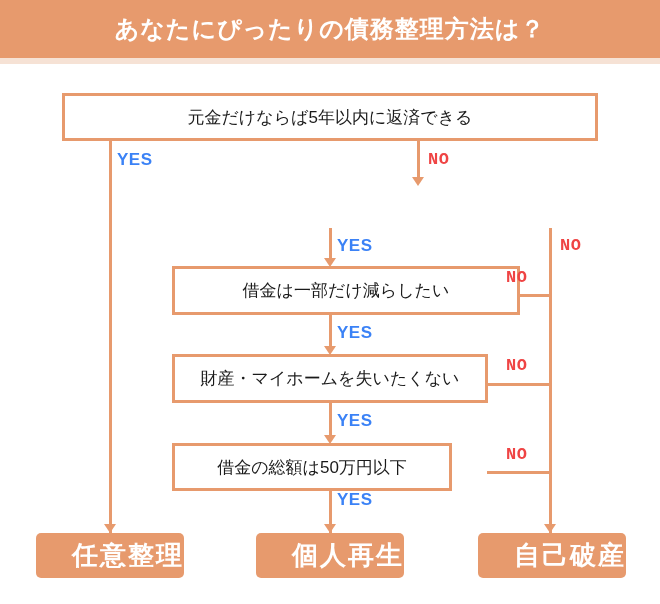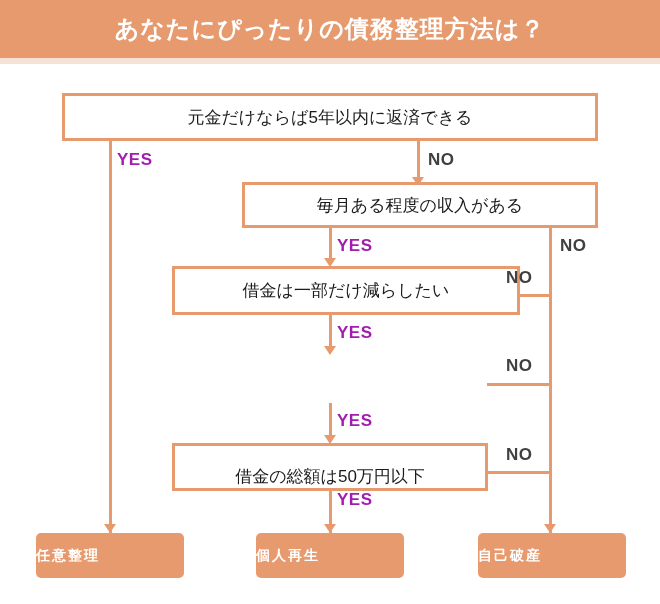--- a/index.html
+++ b/index.html
@@ -58,23 +58,23 @@
     white-space: nowrap;
   }
 
   
   .rbox {
     position: absolute;
     background: #E79A6D;
     border-radius: 5px;
     display: flex;
     align-items: center;
-    justify-content: flex-start;
+    justify-content: flex-end;
     color: #ffffff;
-    font-size: 14px;
+    font-size: 26px;
     font-weight: bold;
     letter-spacing: 2px;
     white-space: nowrap;
   }
 
   
   .vline {
     position: absolute;
     width: 3px;
     background: #E79A6D;
@@ -93,22 +93,22 @@
   }
 
   
   .lbl {
     position: absolute;
     font-size: 17px;
     font-weight: bold;
     letter-spacing: 0.5px;
     white-space: nowrap;
   }
-  .lbl-yes { color: #a21caf; }
-  .lbl-no  { color: #404040; }
+  .lbl-yes { color: #3b82f6; }
+  .lbl-no  { color: #ef4444; font-family: Liberation Mono, monospace; }
 </style>
 </head>
 <body>
 
 <div class="canvas">
 
   <div class="header">
     <div class="header-title">あなたにぴったりの債務整理方法は？</div>
   </div>
   <div class="header-underline"></div>
@@ -137,30 +137,30 @@
 
   <div class="hline" style="left:487px; top:471px; width:63px;"></div>
 
   <div class="vline" style="left:329px; top:491px; height:43px;"></div>
   <div class="arrowdown" style="left:324px; top:524px;"></div>
 
   <div class="qbox" style="left:62px; top:93px; width:536px; height:48px;align-items:center;">
     <span>元金だけならば5年以内に返済できる</span>
   </div>
 
-  <div class="qbox" style="left:242px; top:182px; width:356px; height:46px;">
-    <span>毎月ある程度の収入がある</span>
-  </div>
 
   <div class="qbox" style="left:172px; top:266px; width:348px; height:49px;">
     <span>借金は一部だけ減らしたい</span>
   </div>
 
+  <div class="qbox" style="left:172px; top:354px; width:316px; height:49px;">
+    <span>財産・マイホームを失いたくない</span>
+  </div>
 
-  <div class="qbox" style="left:172px; top:443px; width:316px; height:48px;align-items:flex-end;">
+  <div class="qbox" style="left:172px; top:443px; width:280px; height:48px;">
     <span>借金の総額は50万円以下</span>
   </div>
 
   <div class="rbox" style="left:36px; top:533px; width:148px; height:45px;">
     <span>任意整理</span>
   </div>
 
   <div class="rbox" style="left:478px; top:533px; width:148px; height:45px;">
     <span>自己破産</span>
   </div>

